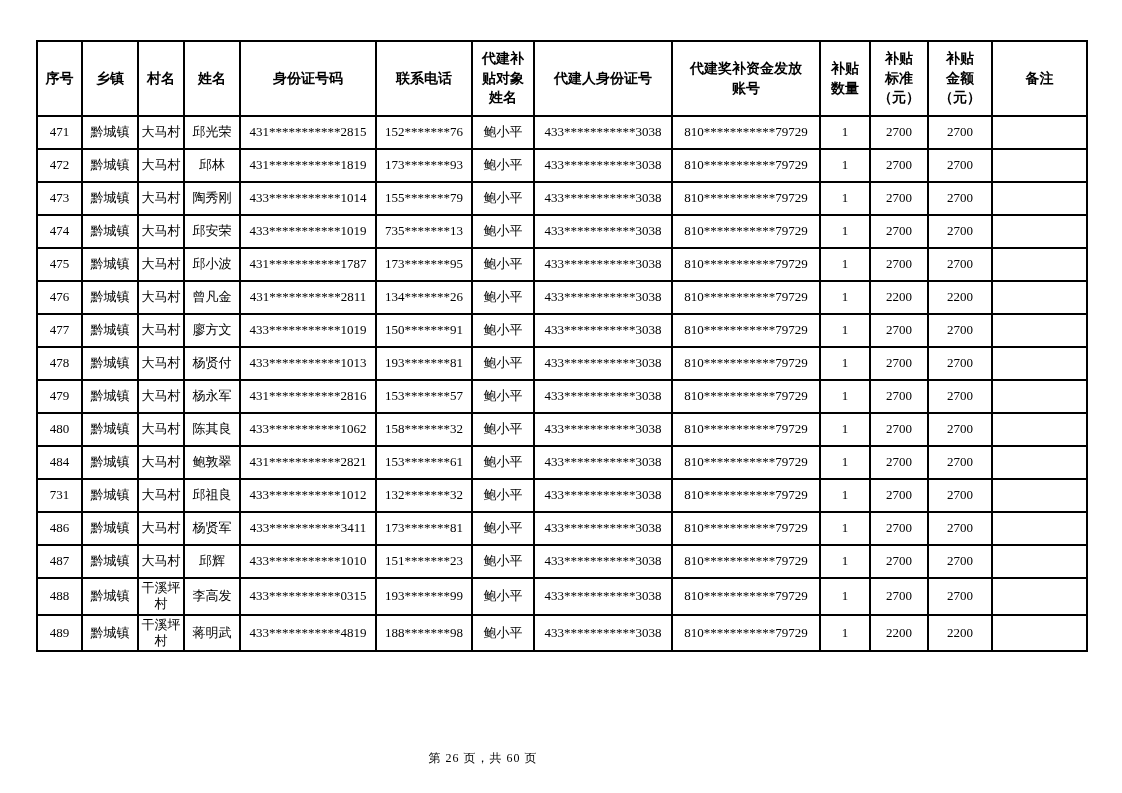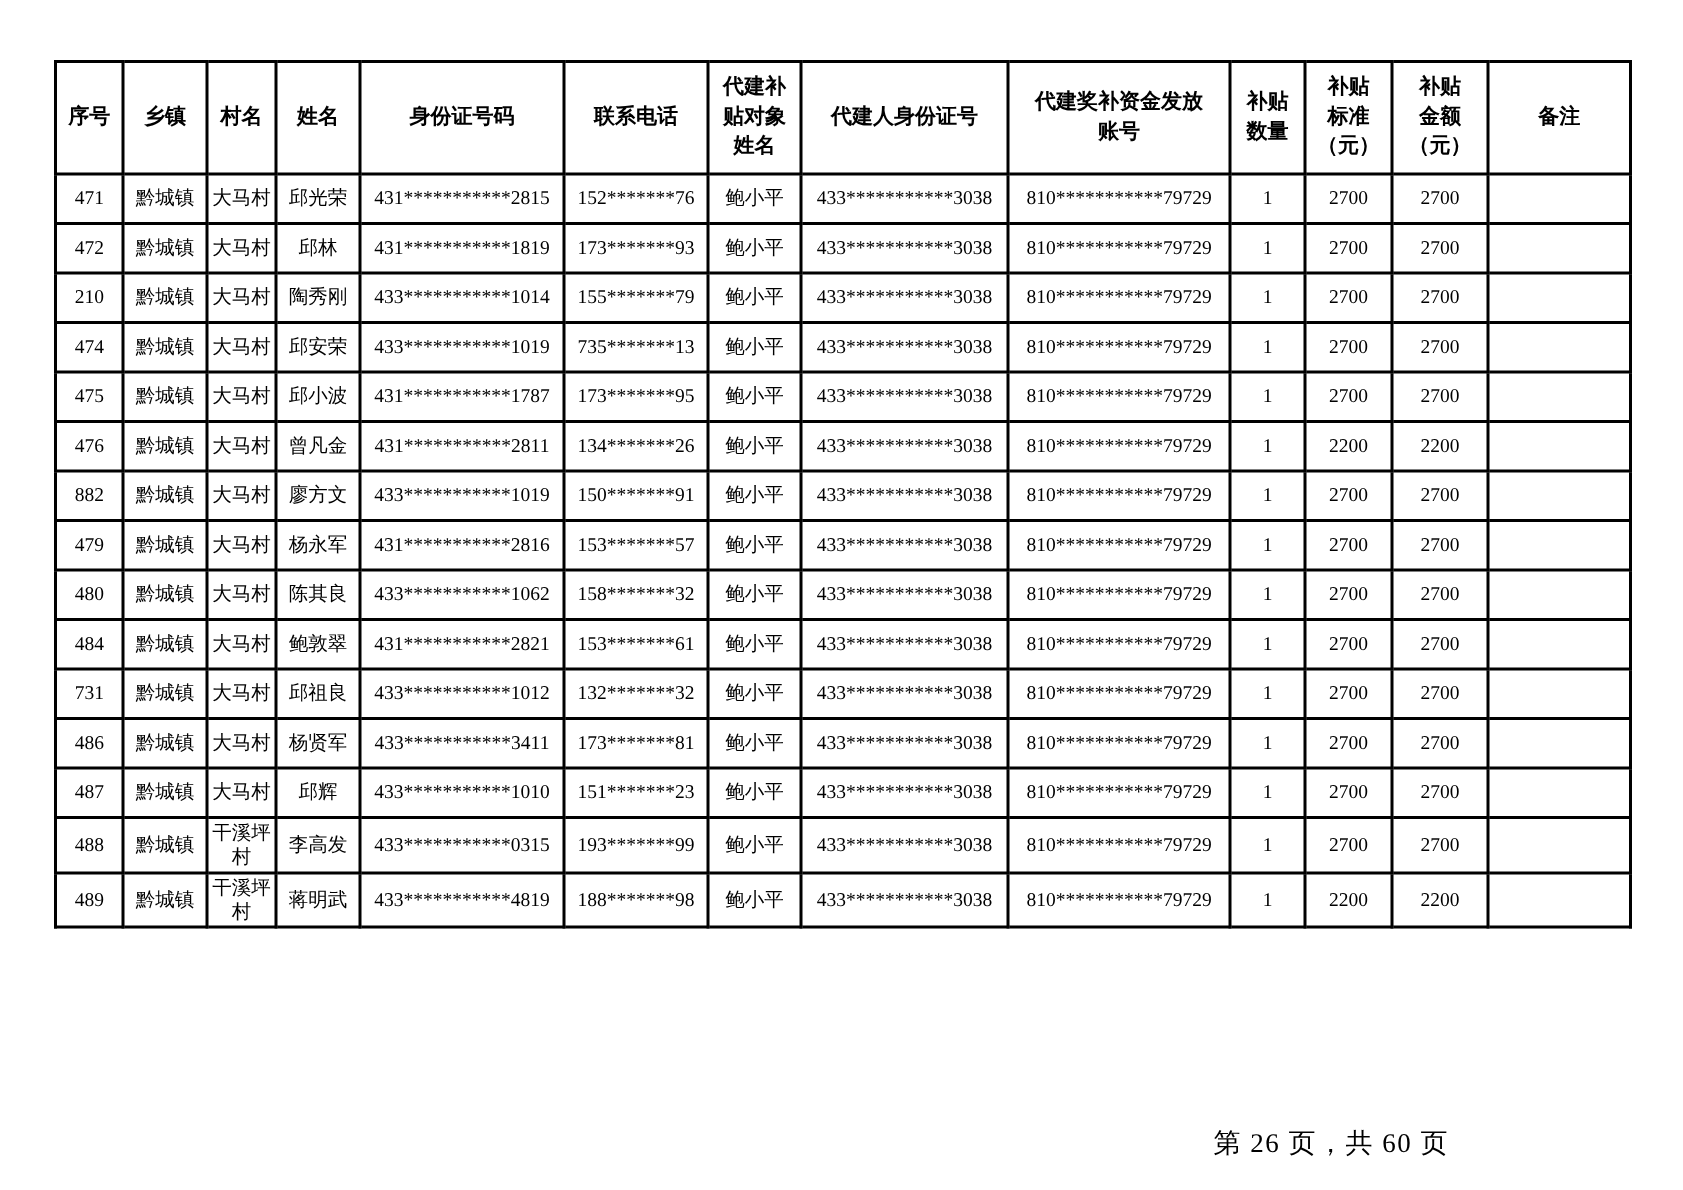--- a/index.html
+++ b/index.html
@@ -52,22 +52,22 @@
   col.col-agent_id_number   { width: 138px; }
   col.col-account { width: 148px; }
   col.col-quantity{ width: 50px; }
   col.col-standard{ width: 58px; }
   col.col-amount  { width: 64px; }
   col.col-remark  { width: 95px; }
   .footer {
     position: absolute;
     left: 0; top: 750px;
     width: 966px;
-    text-align: right;
-    font-size: 18px;
+    text-align: center;
+    font-size: 12px;
     letter-spacing: 1px;
   }
 </style>
 </head>
 <body>
 
 <div class="page">
   <table class="subsidy">
     <colgroup>
       <col class="col-index">
@@ -134,21 +134,21 @@
           <td class="col-phone">173*******93</td>
           <td class="col-agent_target_name">鲍小平</td>
           <td class="col-agent_id_number">433***********3038</td>
           <td class="col-account">810***********79729</td>
           <td class="col-quantity">1</td>
           <td class="col-standard">2700</td>
           <td class="col-amount">2700</td>
           <td class="col-remark"></td>
         </tr>
         <tr>
-          <td class="col-index">210</td>
+          <td class="col-index">473</td>
           <td class="col-township">黔城镇</td>
           <td class="col-village">大马村</td>
           <td class="col-name">陶秀刚</td>
           <td class="col-id_number">433***********1014</td>
           <td class="col-phone">155*******79</td>
           <td class="col-agent_target_name">鲍小平</td>
           <td class="col-agent_id_number">433***********3038</td>
           <td class="col-account">810***********79729</td>
           <td class="col-quantity">1</td>
           <td class="col-standard">2700</td>
@@ -194,26 +194,41 @@
           <td class="col-phone">134*******26</td>
           <td class="col-agent_target_name">鲍小平</td>
           <td class="col-agent_id_number">433***********3038</td>
           <td class="col-account">810***********79729</td>
           <td class="col-quantity">1</td>
           <td class="col-standard">2200</td>
           <td class="col-amount">2200</td>
           <td class="col-remark"></td>
         </tr>
         <tr>
-          <td class="col-index">882</td>
+          <td class="col-index">477</td>
           <td class="col-township">黔城镇</td>
           <td class="col-village">大马村</td>
           <td class="col-name">廖方文</td>
           <td class="col-id_number">433***********1019</td>
           <td class="col-phone">150*******91</td>
+          <td class="col-agent_target_name">鲍小平</td>
+          <td class="col-agent_id_number">433***********3038</td>
+          <td class="col-account">810***********79729</td>
+          <td class="col-quantity">1</td>
+          <td class="col-standard">2700</td>
+          <td class="col-amount">2700</td>
+          <td class="col-remark"></td>
+        </tr>
+        <tr>
+          <td class="col-index">478</td>
+          <td class="col-township">黔城镇</td>
+          <td class="col-village">大马村</td>
+          <td class="col-name">杨贤付</td>
+          <td class="col-id_number">433***********1013</td>
+          <td class="col-phone">193*******81</td>
           <td class="col-agent_target_name">鲍小平</td>
           <td class="col-agent_id_number">433***********3038</td>
           <td class="col-account">810***********79729</td>
           <td class="col-quantity">1</td>
           <td class="col-standard">2700</td>
           <td class="col-amount">2700</td>
           <td class="col-remark"></td>
         </tr>
         <tr>
           <td class="col-index">479</td>

